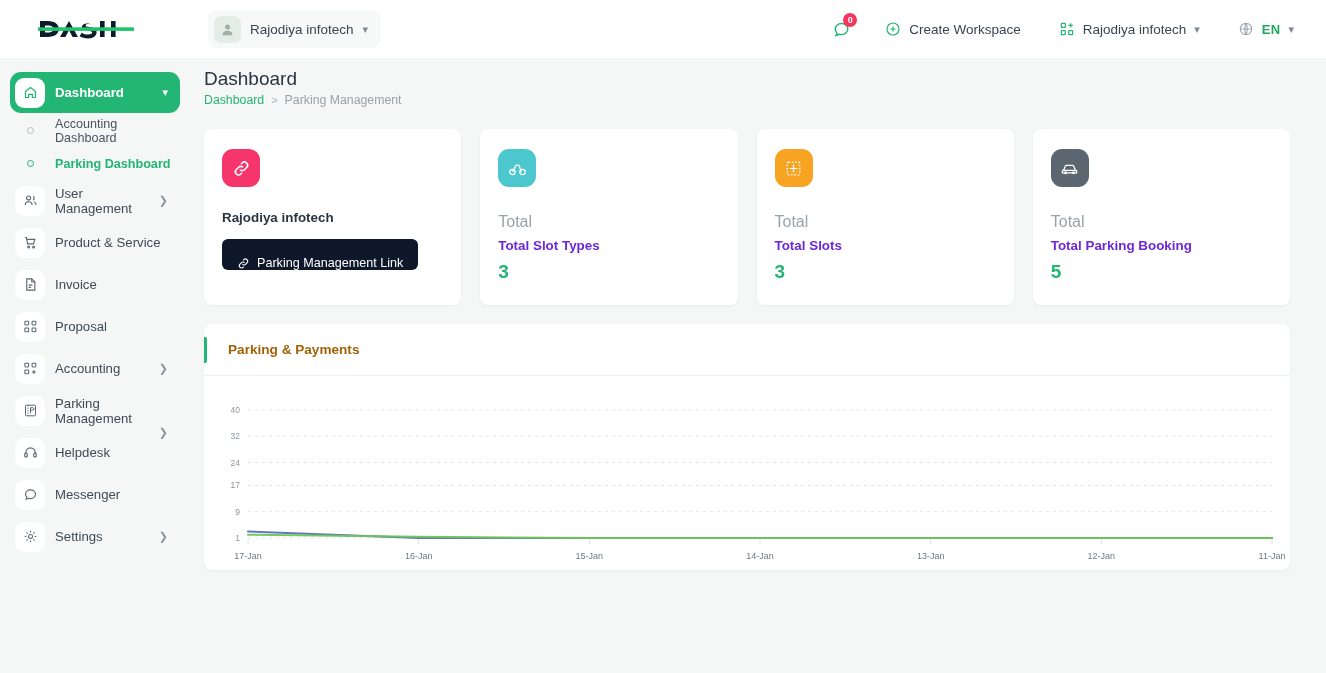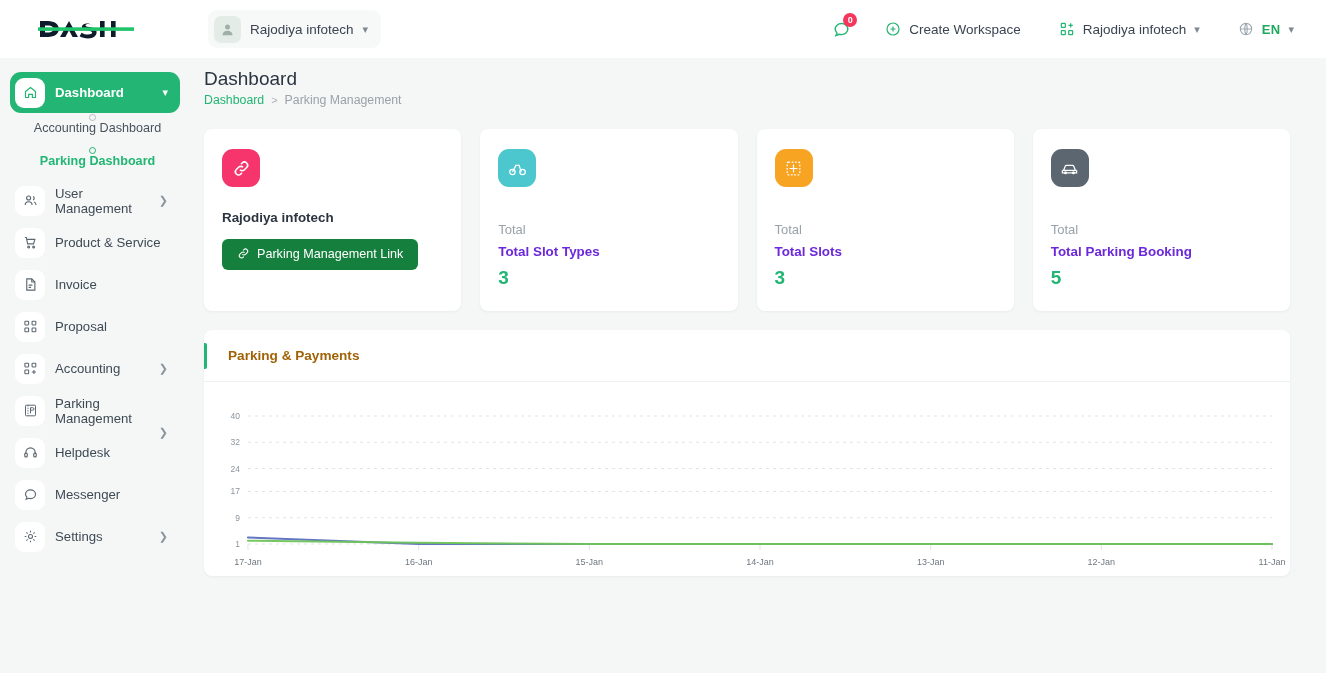--- a/index.html
+++ b/index.html
@@ -89,21 +89,21 @@
     color: #5b6670;
   }
   .nav-item.active .nav-ico { color: #22b573; }
   .nav-label { font-size: 13.2px; color: #3f4a55; }
   .nav-item.active .nav-label { color: #ffffff; font-weight: bold; }
   .nav-arrow { margin-left: auto; color: #8b949d; font-size: 11px; }
   .nav-item.active .nav-arrow { color: #ffffff; font-size: 11px; }
 
   .sub-item {
     display: flex; align-items: center;
-    height: 33px; cursor: pointer; padding-left: 5px; flex-direction: column;
+    height: 33px; cursor: pointer; padding-left: 5px;
   }
   .sub-dot-wrap {
     width: 30px; margin-right: 10px;
     display: flex; align-items: center; justify-content: center;
     flex: none;
   }
   .sub-dot {
     width: 7px; height: 7px; border-radius: 50%;
     border: 1.6px solid #b4bcc3;
   }
@@ -142,27 +142,27 @@
   .card-ico {
     width: 38px; height: 38px; border-radius: 11px;
     display: flex; align-items: center; justify-content: center;
     color: #ffffff;
   }
   .card-top-title {
     font-size: 13.4px; font-weight: bold; color: #2b3440;
     margin-top: 23px;
   }
   .btn-link {
-    display: inline-flex; align-items: flex-start; gap: 7px;
-    margin-top: 14px; height: 31px; padding: 8px 15px;
-    background: #15803d; color: #fff;
+    display: inline-flex; align-items: flex-end; gap: 7px;
+    margin-top: 14px; height: 31px; padding: 0 15px;
+    background: #0f172a; color: #fff;
     border-radius: 6px; font-size: 12.6px; cursor: pointer;
     border: none; font-family: inherit;
   }
-  .card-sub { font-size: 13px; color: #9aa2a9; margin-top: 35px; }
+  .card-sub { font-size: 16px; color: #9aa2a9; margin-top: 26px; }
   .card-name { font-size: 13.4px; font-weight: bold; color: #6d28d9; margin-top: 7px; }
   .card-val { font-size: 19px; color: #22b573; font-weight: bold; margin-top: 8px; }
 
   
   .panel {
     margin-top: 19px;
     background: #ffffff; border-radius: 8px;
     box-shadow: 0 1px 3px rgba(20,40,60,.055);
     height: 246px;
   }

